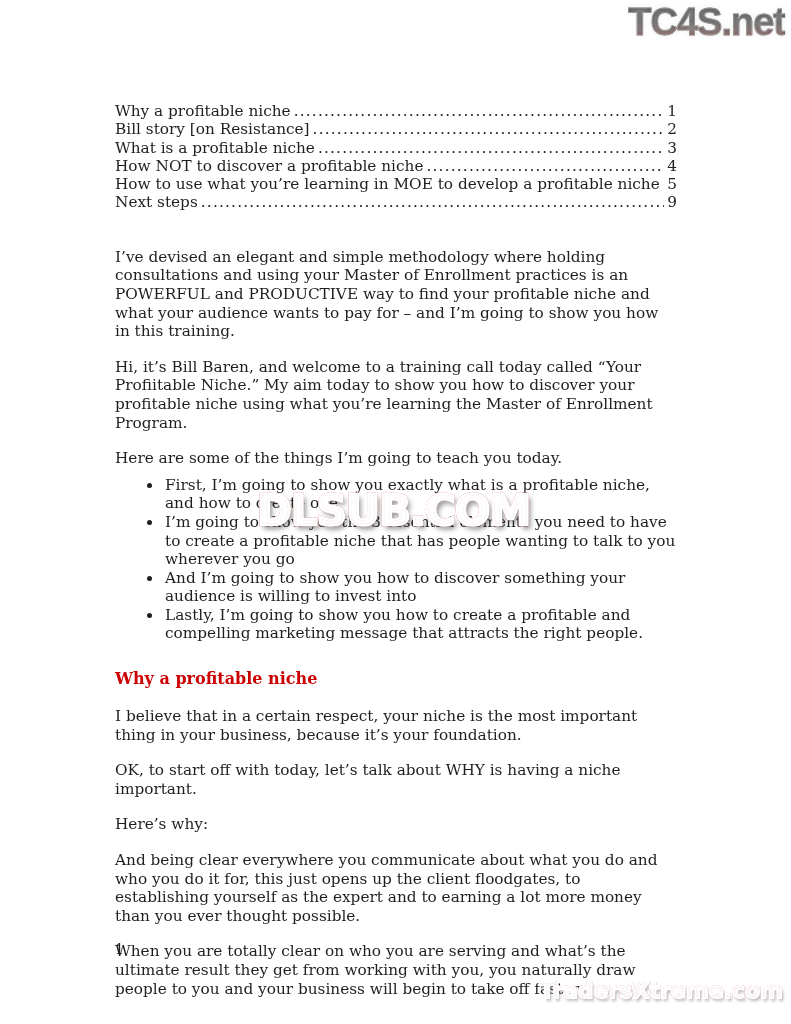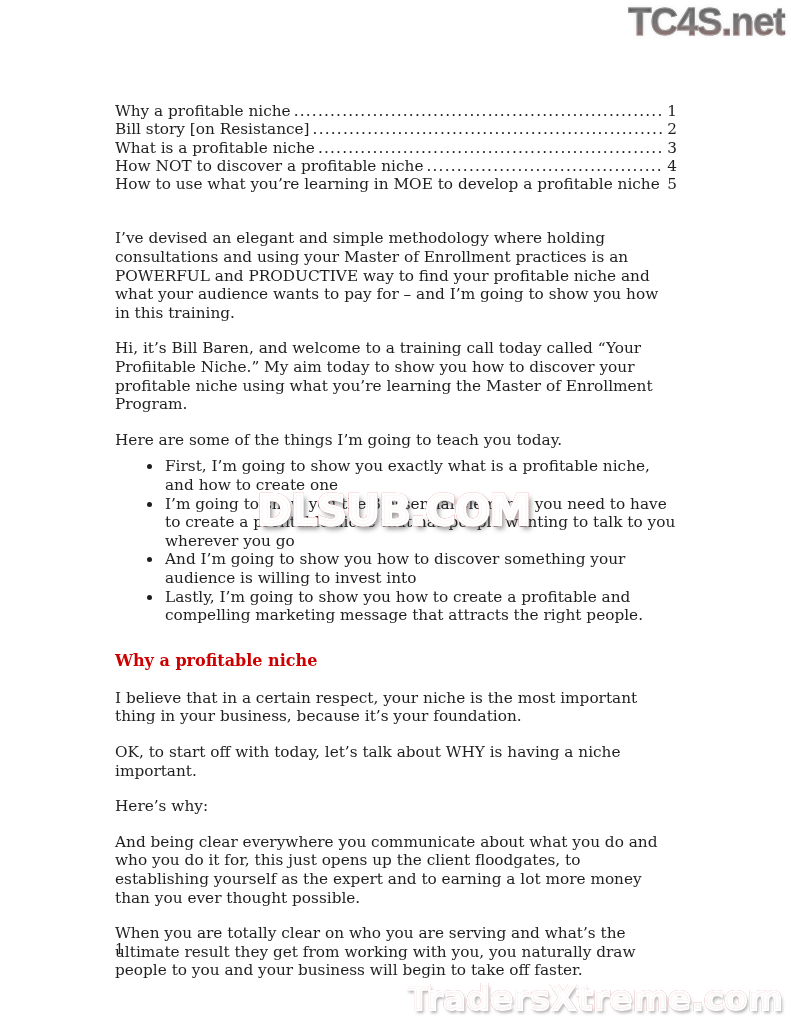--- a/index.html
+++ b/index.html
@@ -74,21 +74,21 @@
     background-clip:text;
     color:transparent;
     -webkit-text-stroke:2.5px #ffffff;
     text-shadow:0 0 2px #ffffff, 3px 4px 5px rgba(60,60,60,0.55);
   }
   .wm-traders {
     position:absolute;
     right:8px; top:978px;
     font-family:"DejaVu Sans","Liberation Sans",sans-serif;
     font-weight:800;
-    font-size:34px;
+    font-size:22px;
     letter-spacing:0px;
     background:linear-gradient(180deg,#d4777b 0%,#c14a50 55%,#b03a40 100%);
     -webkit-background-clip:text;
     background-clip:text;
     color:transparent;
     -webkit-text-stroke:2px #ffffff;
     text-shadow:0 0 2px #ffffff, 2px 3px 3px rgba(130,130,130,0.6);
   }
 </style>
 </head>
@@ -117,20 +117,25 @@
     <div class="toc-row">
       <span class="toc-label">How NOT to discover a profitable niche</span>
         <span class="toc-dots"></span>
         <span class="toc-page">4</span>
     </div>
     <div class="toc-row">
       <span class="toc-label">How to use what you’re learning in MOE to develop a profitable niche</span>
         <span class="toc-dots"></span>
         <span class="toc-page">5</span>
     </div>
+    <div class="toc-row">
+      <span class="toc-label">Next steps</span>
+        <span class="toc-dots"></span>
+        <span class="toc-page">9</span>
+    </div>
   </div>
 
   <p class="para">I’ve devised an elegant and simple methodology where holding consultations and using your Master of Enrollment practices is an POWERFUL and PRODUCTIVE way to find your profitable niche and what your audience wants to pay for – and I’m going to show you how in this training.</p>
   <p class="para">Hi, it’s Bill Baren, and welcome to a training call today called “Your Profiitable Niche.” My aim today to show you how to discover your profitable niche using what you’re learning the Master of Enrollment Program.</p>
   <p class="para tight">Here are some of the things I’m going to teach you today.</p>
 
   <ul class="bullets">
     <li>First, I’m going to show you exactly what is a profitable niche, and how to create one</li>
     <li>I’m going to show you the 3 essential elements you need to have to create a profitable niche that has people wanting to talk to you wherever you go</li>
     <li>And I’m going to show you how to discover something your audience is willing to invest into</li>

